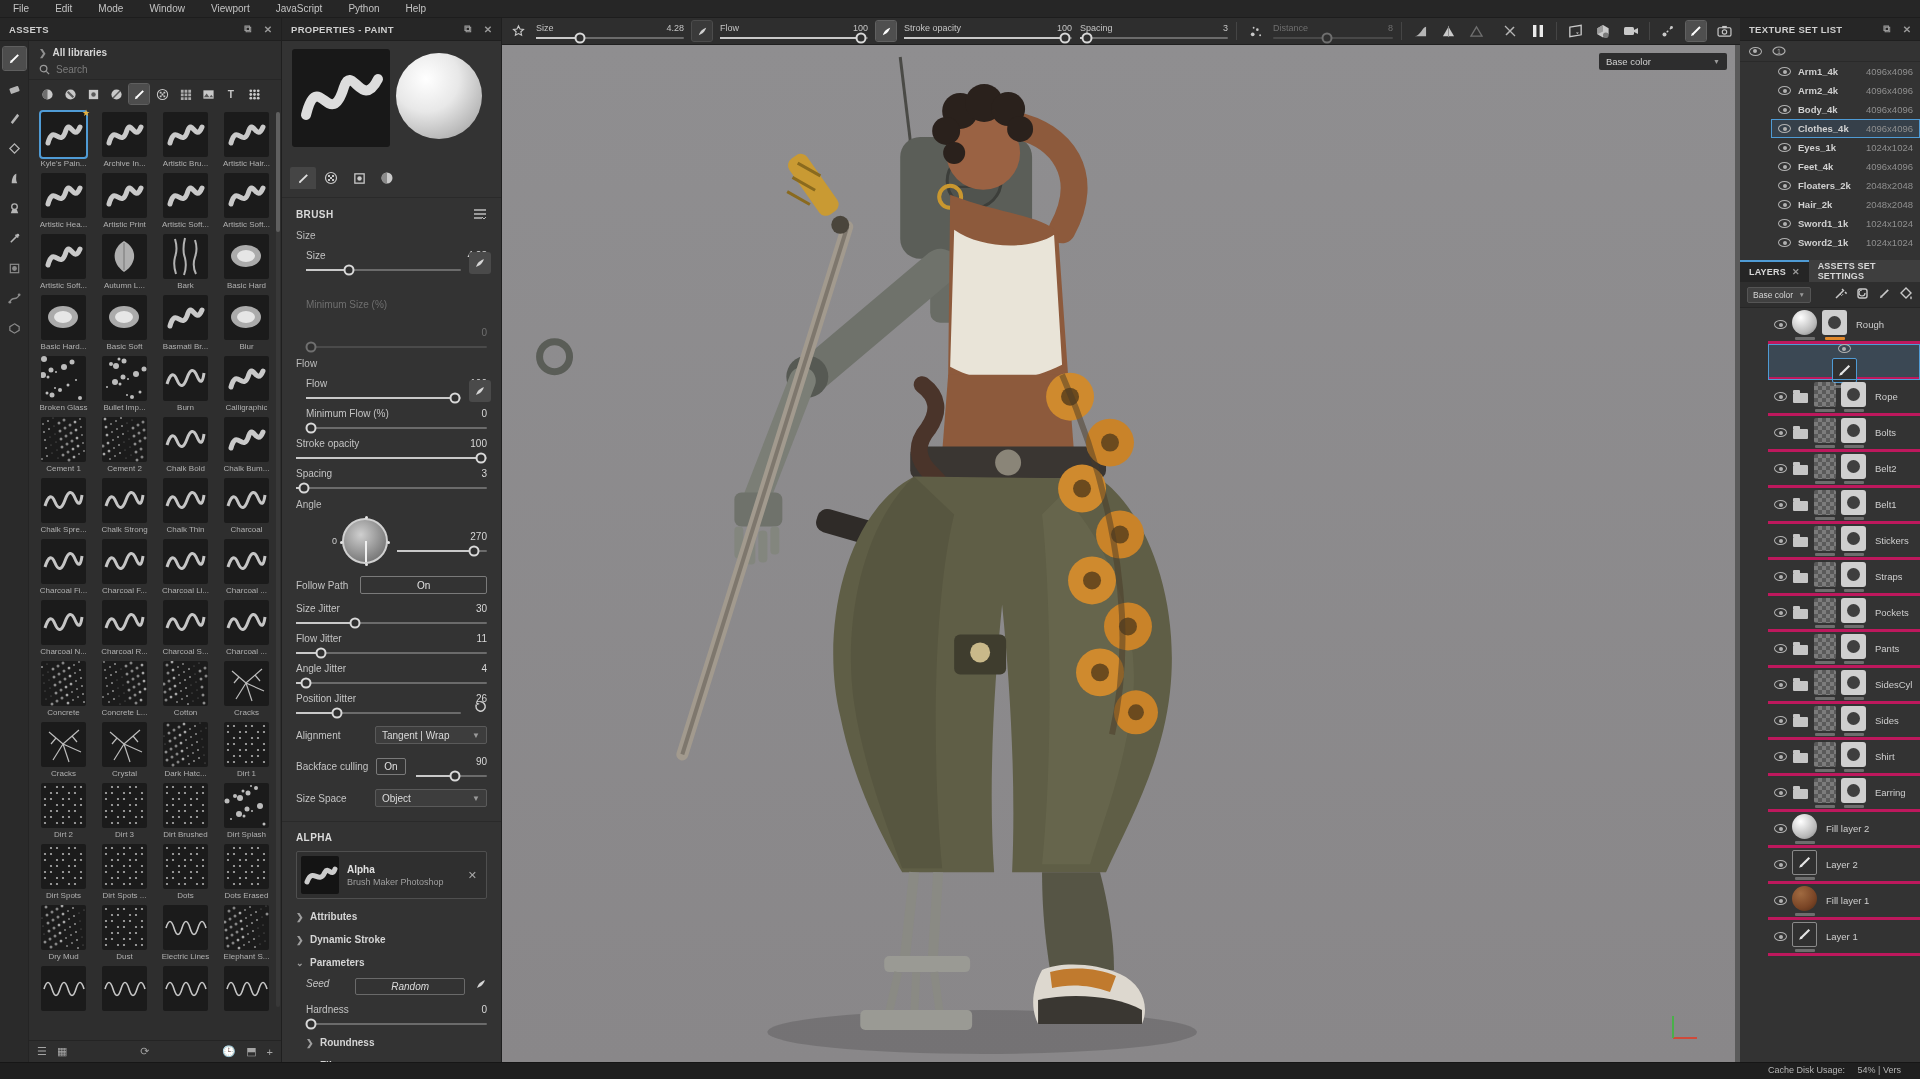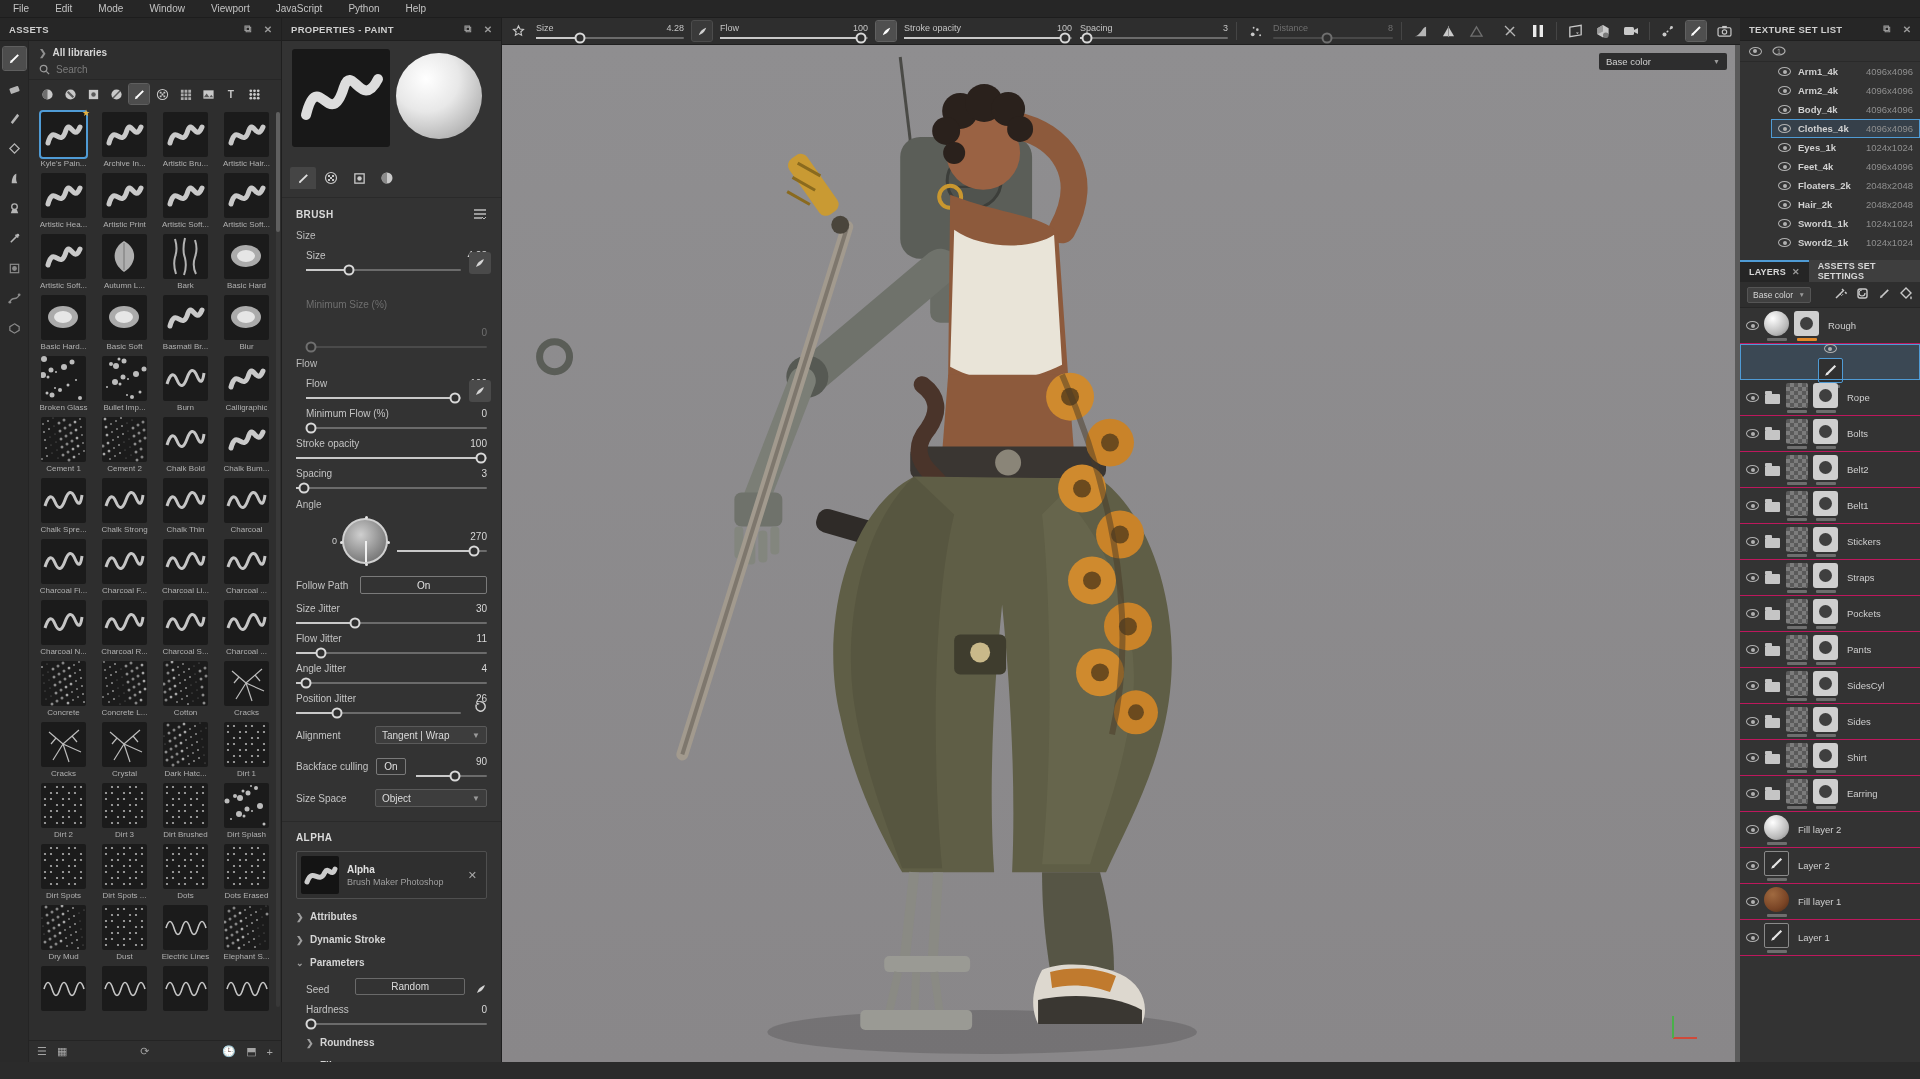--- a/index.html
+++ b/index.html
@@ -100,21 +100,21 @@
   .bf-slider { flex:1; margin-left:10px; position:relative; }
   .alpha-item, .input-item { border:1px solid #4f4f4f; border-radius:2px; background:#2f2f2f;
     display:flex; align-items:center; padding:4px; margin-top:8px; gap:8px; }
   .alpha-thumb { width:38px; height:38px; background:#141414; border-radius:2px; flex:0 0 auto; position:relative; }
   .alpha-texts { flex:1; min-width:0; }
   .alpha-texts .t1 { font-size:10px; font-weight:bold; color:#e0e0e0; }
   .alpha-texts .t2 { font-size:9px; color:#9f9f9f; margin-top:2px; }
   .xbtn { color:#a8a8a8; font-size:11px; padding:0 5px; cursor:pointer; }
   .collapse { display:flex; align-items:center; gap:7px; font-size:10px; font-weight:bold; color:#d5d5d5; margin-top:12px; cursor:pointer; }
   .collapse .car { color:#9f9f9f; font-size:9px; width:7px; }
-  .seed-row { display:flex; align-items:flex-end; margin:10px 0 0 10px; font-size:10px; color:#c4c4c4; }
+  .seed-row { display:flex; align-items:flex-start; margin:10px 0 0 10px; font-size:10px; color:#c4c4c4;font-style:italic; }
   .seed-box { flex:1; margin-left:26px; border:1px solid #6a6a6a; border-radius:2px; height:17px;
     display:flex; align-items:center; justify-content:center; color:#dcdcdc; cursor:pointer; }
   .restore-row { display:flex; justify-content:flex-end; margin-top:14px; }
   .restore-btn { border:1px solid #7a7a7a; border-radius:2px; height:20px; padding:0 12px;
     display:flex; align-items:center; font-size:10px; color:#e2e2e2; cursor:pointer; }
 
   
   .vp-col { display:flex; flex-direction:column; min-width:0; min-height:0; }
   .vtoolbar { height:27px; background:#2e2e2e; border-bottom:1px solid #1f1f1f;
     display:flex; align-items:center; padding:0 6px; gap:8px; flex:0 0 auto; }
@@ -151,21 +151,21 @@
     color:#d8d8d8; background:#3e3e3e; cursor:pointer; letter-spacing:.2px; }
   .ltab.active { background:#252525; border-top:2px solid #4f9bd5; }
   .ltab .x { color:#9a9a9a; }
   .lchan-row { height:26px; display:flex; align-items:center; padding:0 7px; gap:6px; background:#2e2e2e;
     border-bottom:1px solid #262626; flex:0 0 auto; }
   .lchan { width:64px; height:16px; background:#404040; border:1px solid #555; border-radius:2px;
     display:flex; align-items:center; padding:0 5px; font-size:8.5px; color:#d5d5d5; cursor:pointer; }
   .lchan .sp { flex:1; }
   .lchan-icons { margin-left:auto; display:flex; gap:8px; align-items:center; color:#c9c9c9; }
   .layers-list { flex:1; overflow:hidden; }
-  .lrow { height:36px; display:flex; align-items:center; gap:5px; padding:0 6px; border-bottom:1px solid #be185d; cursor:pointer; position:relative; }
+  .lrow { height:36px; display:flex; align-items:center; gap:5px; padding:0 6px; border-bottom:3px solid #be185d; cursor:pointer; position:relative;margin-left:28px; }
   .lrow.sel { background:#3b4document4;flex-direction:column; }
   .lrow.sel { background:#3b4854; outline:1px solid #4f9bd5; outline-offset:-1px; }
   .lrow .nm { font-size:9.5px; color:#cfcfcf; margin-left:4px; white-space:nowrap; overflow:hidden; }
   .thumbcol { display:flex; flex-direction:column; align-items:center; gap:2px; }
   .bar { width:20px; height:3px; background:#6e6e6e; border-radius:1px; }
   .bar.accent { background:#e2882a; }
   .sphere { width:25px; height:25px; border-radius:50%; }
   .checker { width:22px; height:25px; border-radius:2px; opacity:.55;
     background:repeating-conic-gradient(#b8b8b8 0 25%, #7a7a7a 0 50%) 0 0/8px 8px; }
   .maskthumb { width:25px; height:25px; background:#cfcfcf; border-radius:3px; display:flex; align-items:center; justify-content:center; }
@@ -2434,13 +2434,19 @@
                 </svg>
               </span>
               <span class="bar"></span>
             </span>
             <span class="nm">Layer 1</span>
           </div>
         </div>
     </div>
   </div>
 
+  <div class="statusbar">
+    <div class="cache">
+      <span>Cache Disk Usage:</span>
+      <b>54% | Vers</b>
+    </div>
+  </div>
 </div>
 
 </body></html>

